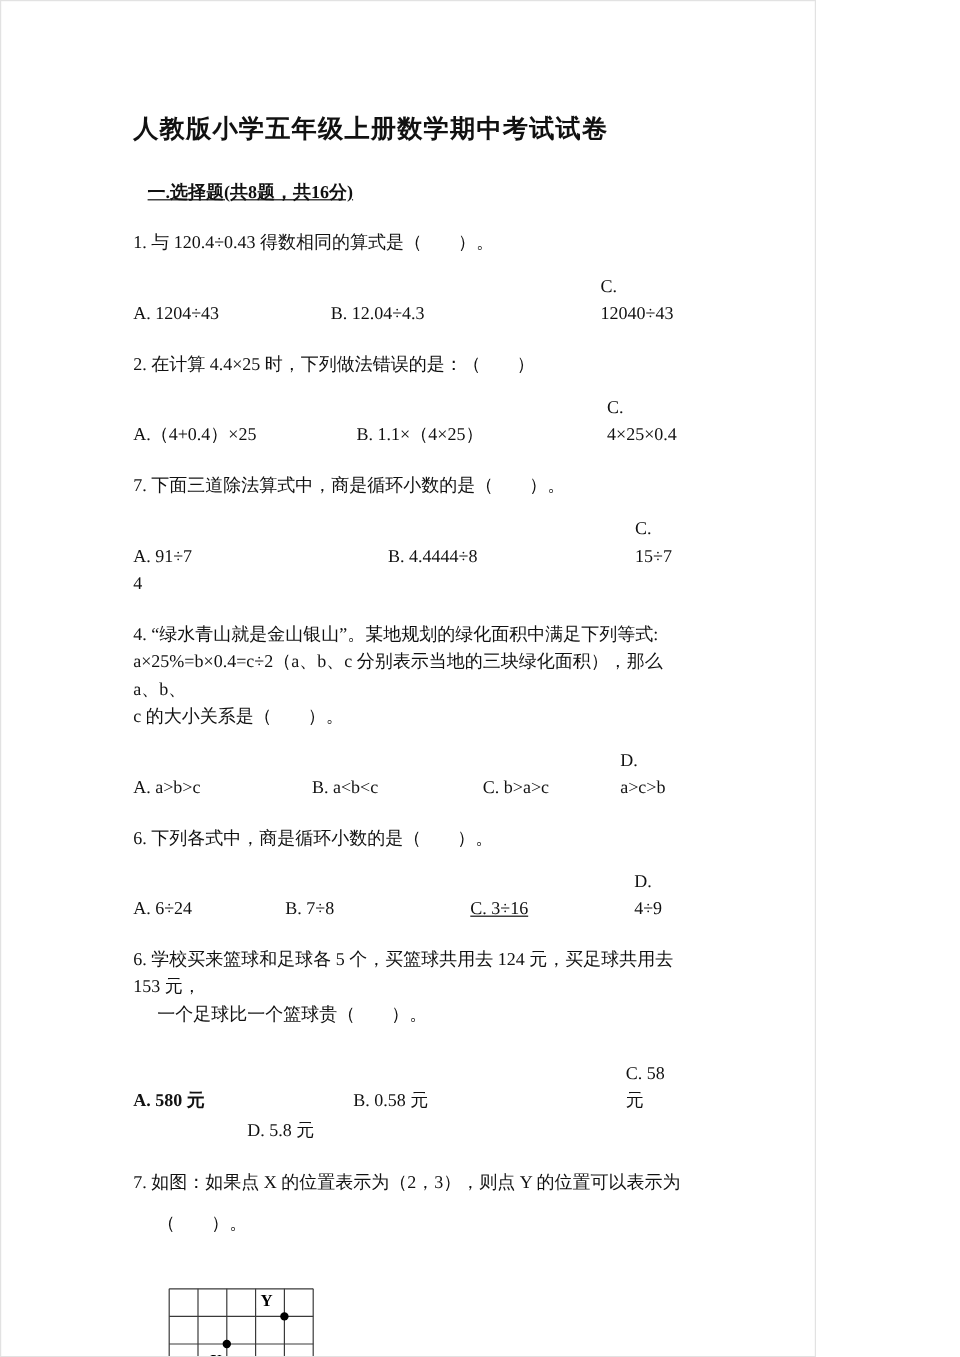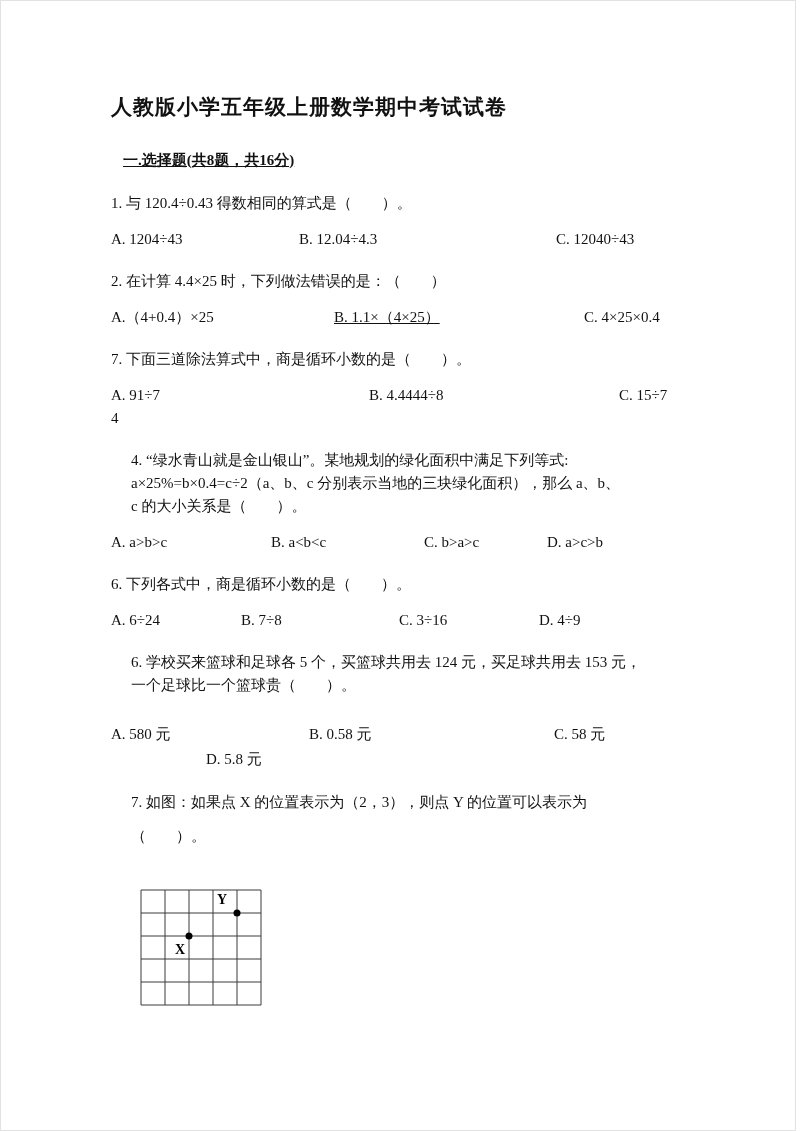--- a/index.html
+++ b/index.html
@@ -1,18 +1,18 @@
 <!DOCTYPE html>
 <html><head>
 <meta charset="utf-8">
 <style>
   html, body { margin: 0; padding: 0; background: #ffffff; }
   .page {
     position: relative;
-    width: 796px;
+    width: 680px;
     height: 1131px;
     box-sizing: border-box;
     background: #ffffff;
     border: 1px solid #e2e2e2;
     padding: 92px 110px 0 110px;
     overflow: hidden;
     font-family: "Liberation Serif", "DejaVu Serif", serif;
     color: #111111;
     font-size: 15px;
   }
@@ -23,30 +23,30 @@
     margin: 0 0 30px 0;
   }
   .section-heading {
     font-size: 15px;
     font-weight: bold;
     margin: 0 0 22px 12px;
     text-decoration: underline;
   }
   .q { margin-bottom: 19px; }
   .stem { line-height: 23px; margin-bottom: 13px; }
-  .stem-line { line-height: 23px; margin-left: 20px; }
+  .stem-line { line-height: 23px; }
   .stem-wrap { margin-bottom: 13px; }
   .opts { display: flex; line-height: 23px; align-items: flex-end; }
   .opt { display: block; }
   .q1-opts .c1 { width: 188px; }  .q1-opts .c2 { width: 257px; }
-  .q2-opts .c1 { width: 223px; }  .q2-opts .c2 { width: 250px; text-decoration: underline; }
+  .q2-opts .c1 { width: 223px; }  .q2-opts .c2 { width: 250px; }
   .q3-opts .c1 { width: 258px; }  .q3-opts .c2 { width: 250px; }
   .q4-opts .c1 { width: 160px; }  .q4-opts .c2 { width: 153px; }  .q4-opts .c3 { width: 123px; }
-  .q5-opts .c1 { width: 130px; }  .q5-opts .c2 { width: 158px; }  .q5-opts .c3 { width: 140px; }
-  .q6-opts .c1 { width: 198px; }  .q6-opts .c2 { width: 245px; }
+  .q5-opts .c1 { width: 130px; }  .q5-opts .c2 { width: 158px; }  .q5-opts .c3 { width: 140px; text-decoration: underline; }
+  .q6-opts .c1 { width: 198px; font-weight: bold; }  .q6-opts .c2 { width: 245px; }
   .opt-wrap-line { line-height: 23px; }
   .opt-d-line { line-height: 26px; margin-left: 95px; }
   .indent { margin-left: 20px; }
   .figure-block { margin-top: 28px; margin-left: 26px; }
   .grid-svg { display: block; }
 </style>
 </head>
 <body>
 
 <div class="page">

